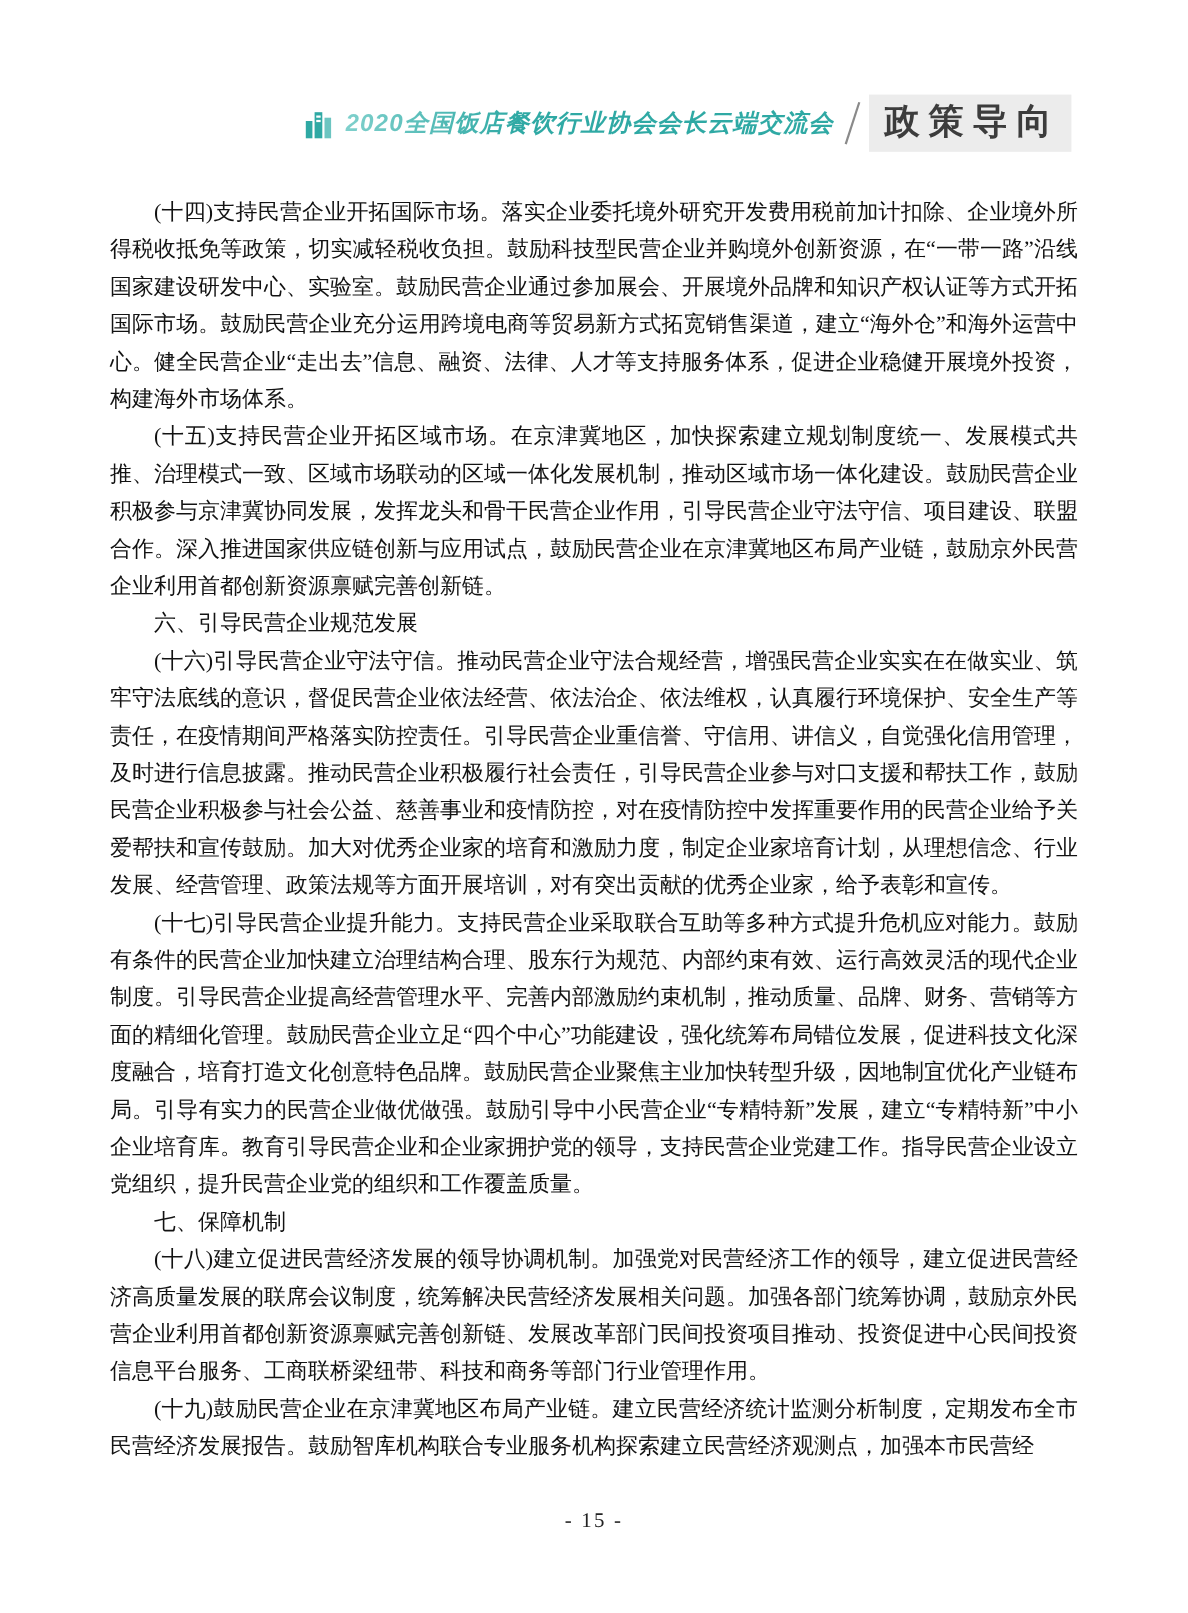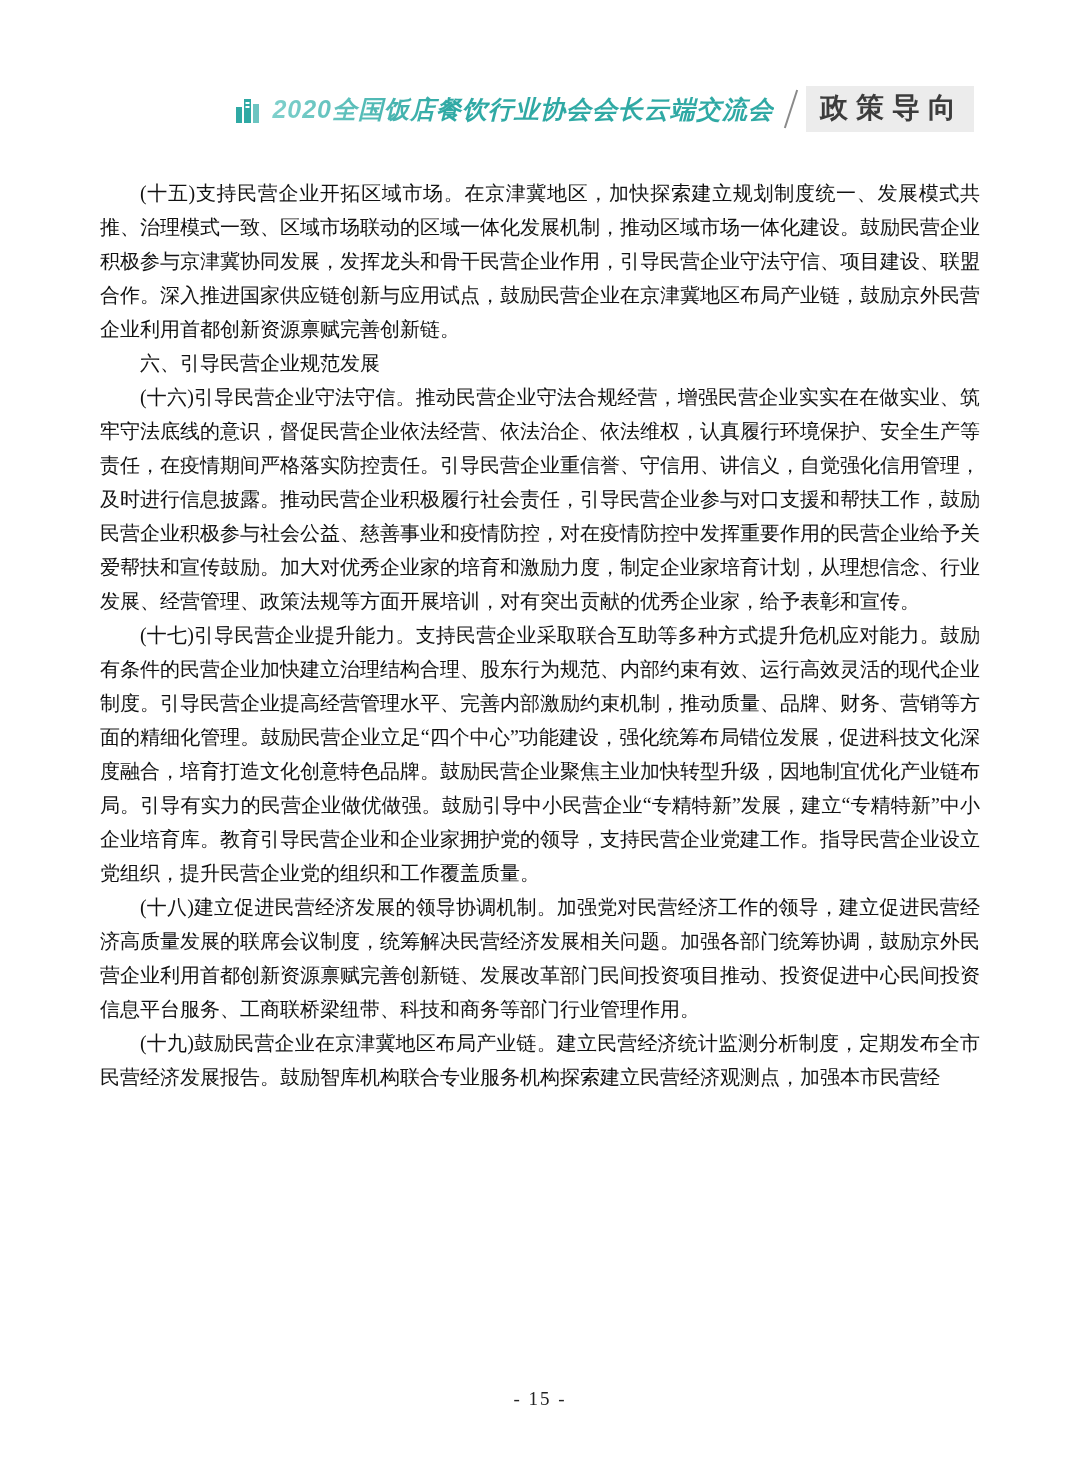--- a/index.html
+++ b/index.html
@@ -27,39 +27,39 @@
   }
   .logo-icon {
     display: inline-flex;
     align-items: flex-end;
     margin-right: 8px;
   }
   .event-title {
     font-family: "Liberation Sans", sans-serif;
     font-style: italic;
     font-weight: bold;
-    font-size: 25px;
+    font-size: 22px;
     letter-spacing: 1px;
     background: linear-gradient(90deg, #7fd0cc 0%, #2fa9a4 35%, #2fa9a4 100%);
     -webkit-background-clip: text;
     background-clip: text;
     color: transparent;
     white-space: nowrap;
   }
   .header-divider {
     width: 2px;
     height: 40px;
     background: #8a8a8a;
     transform: rotate(18deg);
     margin: 0 14px 0 16px;
   }
   .section-label {
     font-family: "Liberation Serif", serif;
     font-weight: bold;
-    font-size: 28px;
+    font-size: 32px;
     color: #3c3c3c;
     background: #ececec;
     padding: 3px 10px 5px 14px;
     letter-spacing: 8px;
     white-space: nowrap;
   }
 
   
   .doc-body {
     position: absolute;
@@ -76,21 +76,21 @@
     margin: 0;
     text-indent: 2em;
   }
   .doc-body p.heading {
     font-weight: normal;
   }
 
   
   .footer {
     position: absolute;
-    bottom: 56px;
+    bottom: 72px;
     left: 0;
     width: 100%;
     text-align: center;
     font-size: 19px;
     color: #222222;
     letter-spacing: 2px;
   }
 </style>
 </head>
 <body>
@@ -106,24 +106,26 @@
         <rect x="11.5" y="7" width="4" height="2" fill="#ffffff"></rect>
         <rect x="11.5" y="11" width="4" height="2" fill="#ffffff"></rect>
       </svg>
     </span>
     <span class="event-title">2020全国饭店餐饮行业协会会长云端交流会</span>
     <span class="header-divider"></span>
     <span class="section-label">政策导向</span>
   </div>
 
   <div class="doc-body">
+    <p class="para">(十四)支持民营企业开拓国际市场。落实企业委托境外研究开发费用税前加计扣除、企业境外所得税收抵免等政策，切实减轻税收负担。鼓励科技型民营企业并购境外创新资源，在“一带一路”沿线国家建设研发中心、实验室。鼓励民营企业通过参加展会、开展境外品牌和知识产权认证等方式开拓国际市场。鼓励民营企业充分运用跨境电商等贸易新方式拓宽销售渠道，建立“海外仓”和海外运营中心。健全民营企业“走出去”信息、融资、法律、人才等支持服务体系，促进企业稳健开展境外投资，构建海外市场体系。</p>
     <p class="para">(十五)支持民营企业开拓区域市场。在京津冀地区，加快探索建立规划制度统一、发展模式共推、治理模式一致、区域市场联动的区域一体化发展机制，推动区域市场一体化建设。鼓励民营企业积极参与京津冀协同发展，发挥龙头和骨干民营企业作用，引导民营企业守法守信、项目建设、联盟合作。深入推进国家供应链创新与应用试点，鼓励民营企业在京津冀地区布局产业链，鼓励京外民营企业利用首都创新资源禀赋完善创新链。</p>
     <p class="heading">六、引导民营企业规范发展</p>
     <p class="para">(十六)引导民营企业守法守信。推动民营企业守法合规经营，增强民营企业实实在在做实业、筑牢守法底线的意识，督促民营企业依法经营、依法治企、依法维权，认真履行环境保护、安全生产等责任，在疫情期间严格落实防控责任。引导民营企业重信誉、守信用、讲信义，自觉强化信用管理，及时进行信息披露。推动民营企业积极履行社会责任，引导民营企业参与对口支援和帮扶工作，鼓励民营企业积极参与社会公益、慈善事业和疫情防控，对在疫情防控中发挥重要作用的民营企业给予关爱帮扶和宣传鼓励。加大对优秀企业家的培育和激励力度，制定企业家培育计划，从理想信念、行业发展、经营管理、政策法规等方面开展培训，对有突出贡献的优秀企业家，给予表彰和宣传。</p>
     <p class="para">(十七)引导民营企业提升能力。支持民营企业采取联合互助等多种方式提升危机应对能力。鼓励有条件的民营企业加快建立治理结构合理、股东行为规范、内部约束有效、运行高效灵活的现代企业制度。引导民营企业提高经营管理水平、完善内部激励约束机制，推动质量、品牌、财务、营销等方面的精细化管理。鼓励民营企业立足“四个中心”功能建设，强化统筹布局错位发展，促进科技文化深度融合，培育打造文化创意特色品牌。鼓励民营企业聚焦主业加快转型升级，因地制宜优化产业链布局。引导有实力的民营企业做优做强。鼓励引导中小民营企业“专精特新”发展，建立“专精特新”中小企业培育库。教育引导民营企业和企业家拥护党的领导，支持民营企业党建工作。指导民营企业设立党组织，提升民营企业党的组织和工作覆盖质量。</p>
+    <p class="heading">七、保障机制</p>
     <p class="para">(十八)建立促进民营经济发展的领导协调机制。加强党对民营经济工作的领导，建立促进民营经济高质量发展的联席会议制度，统筹解决民营经济发展相关问题。加强各部门统筹协调，鼓励京外民营企业利用首都创新资源禀赋完善创新链、发展改革部门民间投资项目推动、投资促进中心民间投资信息平台服务、工商联桥梁纽带、科技和商务等部门行业管理作用。</p>
     <p class="para">(十九)鼓励民营企业在京津冀地区布局产业链。建立民营经济统计监测分析制度，定期发布全市民营经济发展报告。鼓励智库机构联合专业服务机构探索建立民营经济观测点，加强本市民营经</p>
   </div>
 
   <div class="footer">
     <span>- 15 -</span>
   </div>
 
 </div>
 

